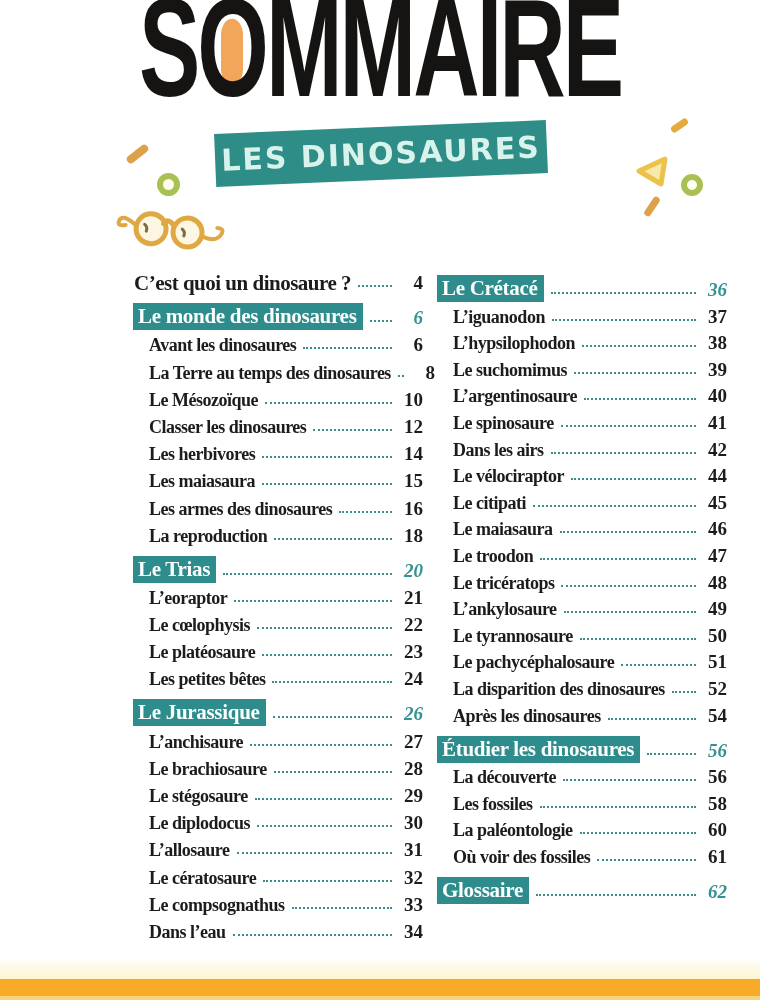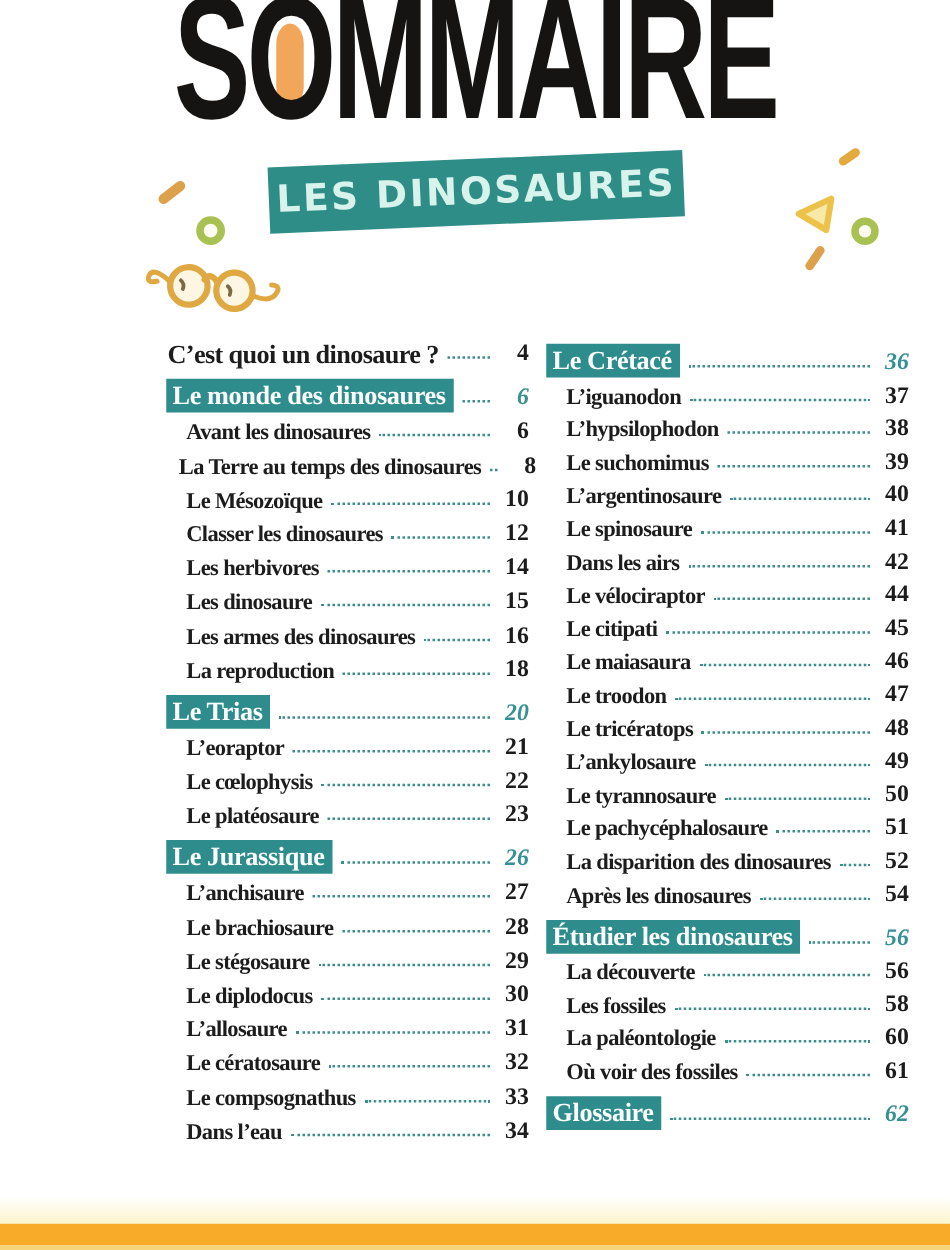--- a/index.html
+++ b/index.html
@@ -43,21 +43,21 @@
   .donut-l{left:157px;top:173px;width:23px;height:23px;}
   .donut-r{left:681px;top:174px;width:22px;height:22px;}
   .tri{left:634px;top:154px;}
   .glasses{left:116px;top:197px;transform:rotate(-5deg);}
 
   
   .col{position:absolute;top:268px;width:290px;color:#1c1c1c;}
   .col-left{left:133px;--rh:27.2px;}
   .col-right{left:437px;--rh:26.6px;}
   .toc-row{display:flex;align-items:flex-end;height:var(--rh);}
-  .toc-row.sub{padding-left:16px;justify-content:center;}
+  .toc-row.sub{padding-left:16px;}
   .toc-row.top{padding-left:1px;}
   .toc-row.section{height:28px;margin-top:7px;}
   .toc-row.section:first-child{margin-top:6px;}
   .lbl{
     font-family:"Liberation Serif",serif;font-weight:700;font-size:18px;
     letter-spacing:-0.5px;line-height:24px;white-space:nowrap;flex-shrink:0;
   }
   .toc-row.top .lbl{font-size:21px;}
   .toc-row.section .lbl{
     font-size:21px;letter-spacing:-0.3px;color:#fbfefd;line-height:26px;
@@ -139,21 +139,21 @@
         <span class="lbl">Classer les dinosaures</span>
         <span class="dots"></span>
         <span class="pg">12</span>
       </div>
       <div class="toc-row sub">
         <span class="lbl">Les herbivores</span>
         <span class="dots"></span>
         <span class="pg">14</span>
       </div>
       <div class="toc-row sub">
-        <span class="lbl">Les dinosaure</span>
+        <span class="lbl">Les maiasaura</span>
         <span class="dots"></span>
         <span class="pg">15</span>
       </div>
       <div class="toc-row sub">
         <span class="lbl">Les armes des dinosaures</span>
         <span class="dots"></span>
         <span class="pg">16</span>
       </div>
       <div class="toc-row sub">
         <span class="lbl">La reproduction</span>
@@ -172,20 +172,25 @@
       </div>
       <div class="toc-row sub">
         <span class="lbl">Le cœlophysis</span>
         <span class="dots"></span>
         <span class="pg">22</span>
       </div>
       <div class="toc-row sub">
         <span class="lbl">Le platéosaure</span>
         <span class="dots"></span>
         <span class="pg">23</span>
+      </div>
+      <div class="toc-row sub">
+        <span class="lbl">Les petites bêtes</span>
+        <span class="dots"></span>
+        <span class="pg">24</span>
       </div>
       <div class="toc-row section">
         <span class="lbl">Le Jurassique</span>
         <span class="dots"></span>
         <span class="pg">26</span>
       </div>
       <div class="toc-row sub">
         <span class="lbl">L’anchisaure</span>
         <span class="dots"></span>
         <span class="pg">27</span>

